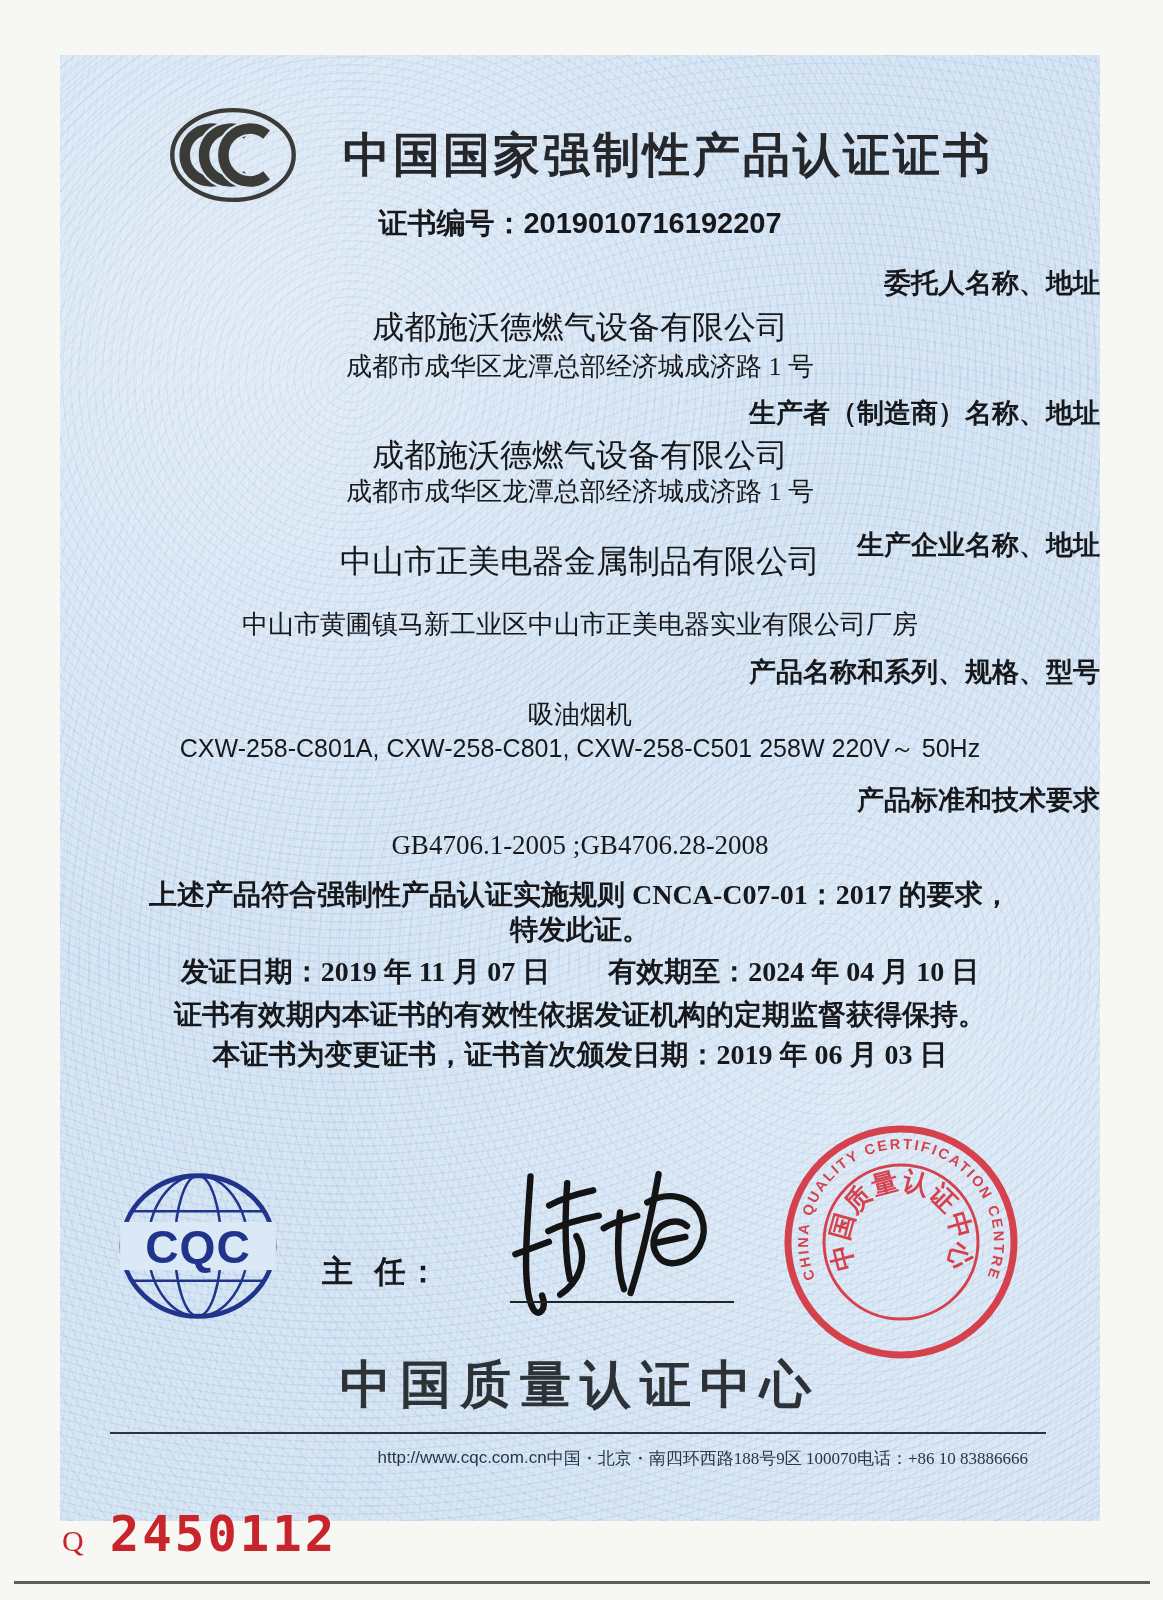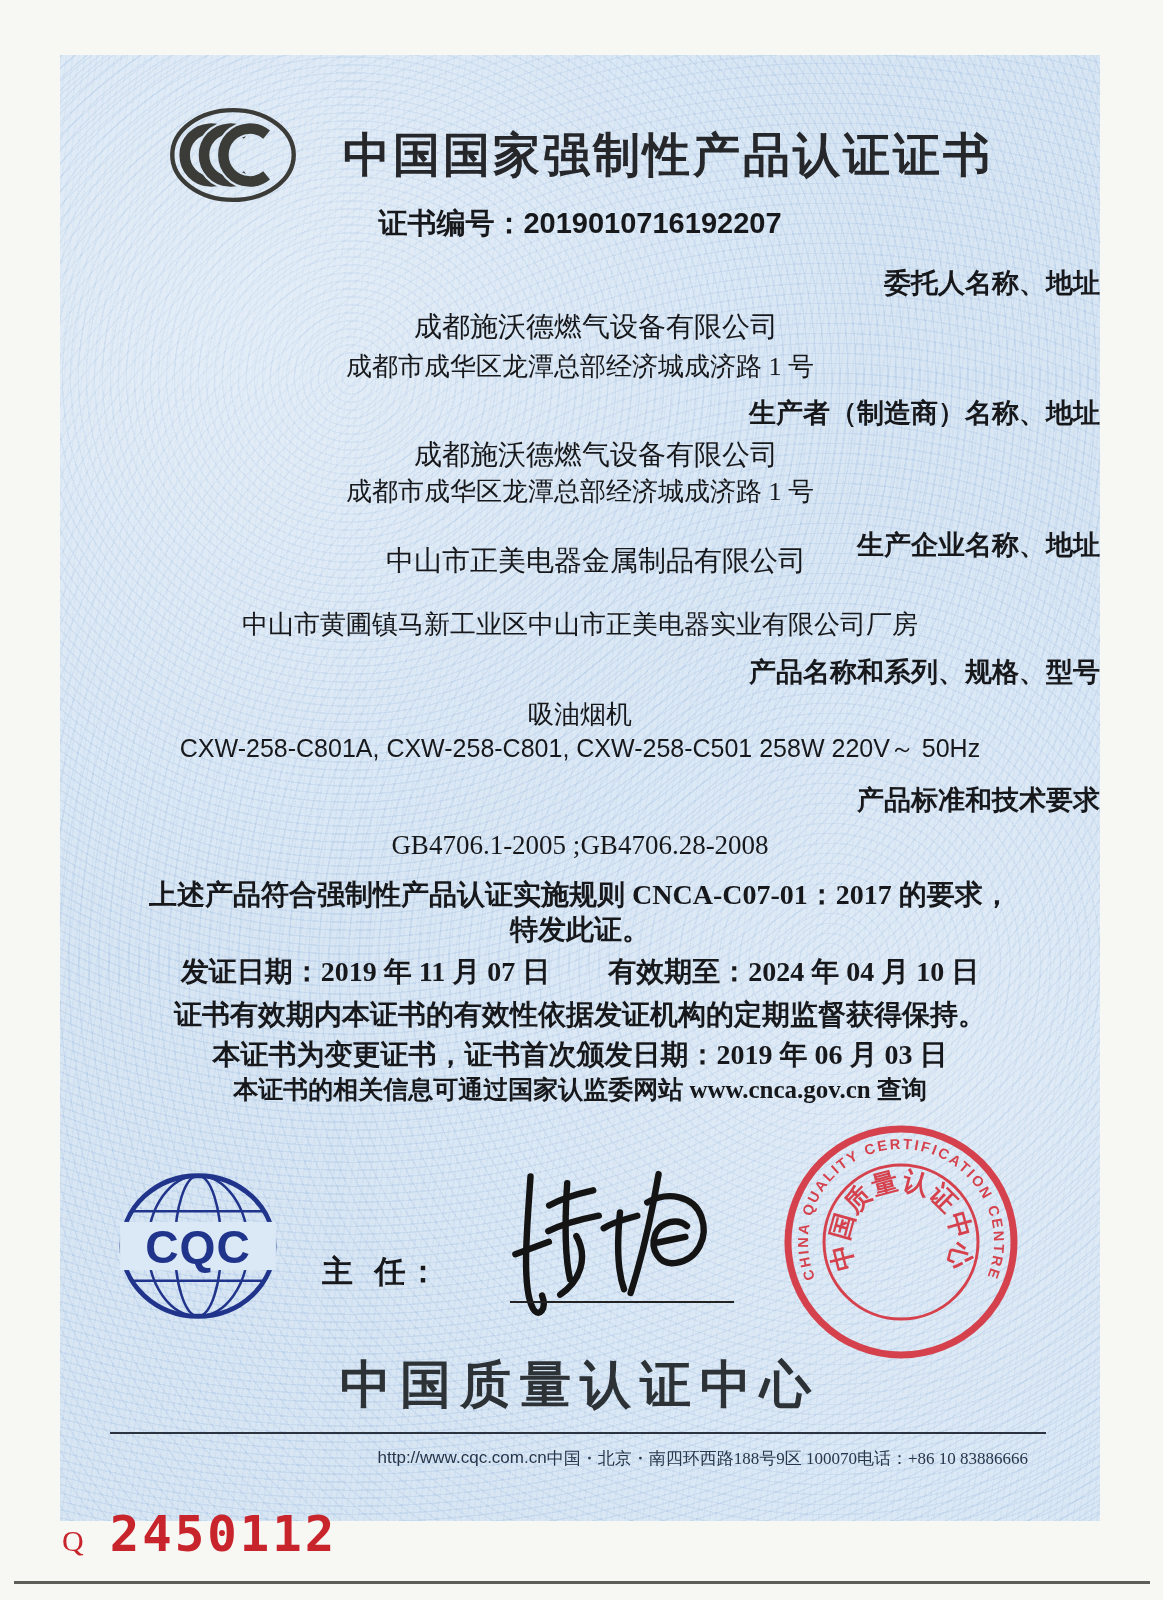--- a/index.html
+++ b/index.html
@@ -16,21 +16,21 @@
     background-color:#d8e6f4;
     background-image:
       radial-gradient(circle at 18% 18%, rgba(255,255,255,.30), transparent 42%),
       radial-gradient(circle at 82% 70%, rgba(255,255,255,.22), transparent 45%),
       repeating-radial-gradient(circle at 28% 22%, rgba(105,150,205,.14) 0 1.4px, transparent 1.4px 8px),
       repeating-radial-gradient(circle at 74% 62%, rgba(105,150,205,.12) 0 1.4px, transparent 1.4px 10px),
       repeating-linear-gradient(98deg, rgba(140,175,215,.10) 0 1.6px, transparent 1.6px 6px);
   }
   .ln{position:absolute;left:0;width:100%;text-align:center;height:40px;line-height:40px;white-space:nowrap;}
   .lbl{font-weight:bold;font-size:27px;text-align:right;}
-  .val{font-size:28px;padding-left:16px;}
+  .val{font-size:32px;}
   .addr{font-size:26px;}
   .bold27{font-weight:bold;font-size:28px;}
   .sans{font-family:"Liberation Sans","DejaVu Sans",sans-serif;}
   
   .hdr{position:absolute;top:42px;left:0;width:100%;height:116px;display:flex;align-items:center;justify-content:center;gap:44px;}
   .hdr-title{font-family:"Liberation Sans","DejaVu Sans",sans-serif;font-weight:bold;font-size:47px;letter-spacing:3px;color:#26272b;}
   .certno{font-weight:bold;font-size:29px;}
   .certno .num{font-family:"Liberation Sans","DejaVu Sans",sans-serif;}
   
   .dates span{display:inline-block;}
@@ -99,21 +99,20 @@
 
   <div class="ln bold27" style="top:820px">上述产品符合强制性产品认证实施规则 CNCA-C07-01：2017 的要求，</div>
   <div class="ln bold27" style="top:855px">特发此证。</div>
 
   <div class="ln bold27 dates" style="top:897px">
     <span>发证日期：2019 年 11 月 07 日</span><span class="gap"></span><span>有效期至：2024 年 04 月 10 日</span>
   </div>
 
   <div class="ln bold27" style="top:940px">证书有效期内本证书的有效性依据发证机构的定期监督获得保持。</div>
   <div class="ln bold27" style="top:980px">本证书为变更证书，证书首次颁发日期：2019 年 06 月 03 日</div>
-  <div class="ln" style="top:1015px;font-weight:bold;font-size:25px">本证书的相关信息可通过国家认监委网站 www.cnca.gov.cn 查询</div>
 
   <svg class="cqc-logo" viewBox="0 0 170 160">
     <ellipse cx="85" cy="80" rx="79" ry="73" fill="none" stroke="#21348b" stroke-width="5"></ellipse>
     <ellipse cx="85" cy="80" rx="52" ry="73" fill="none" stroke="#21348b" stroke-width="2.6"></ellipse>
     <ellipse cx="85" cy="80" rx="24" ry="73" fill="none" stroke="#21348b" stroke-width="2.6"></ellipse>
     <line x1="16" y1="44" x2="154" y2="44" stroke="#21348b" stroke-width="2.6"></line>
     <line x1="16" y1="116" x2="154" y2="116" stroke="#21348b" stroke-width="2.6"></line>
     <rect x="4" y="55" width="162" height="50" fill="#dbe8f6"></rect>
     <text x="85" y="98" text-anchor="middle" font-family="Liberation Sans, DejaVu Sans, sans-serif" font-size="48" font-weight="bold" fill="#21348b" letter-spacing="1">CQC</text>
   </svg>

